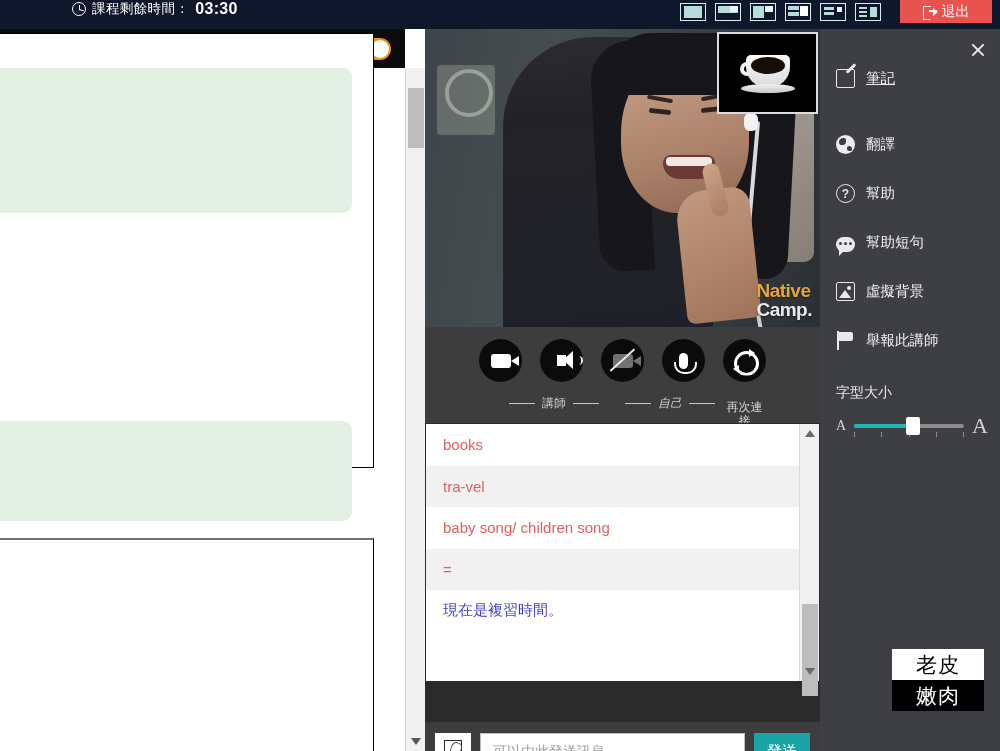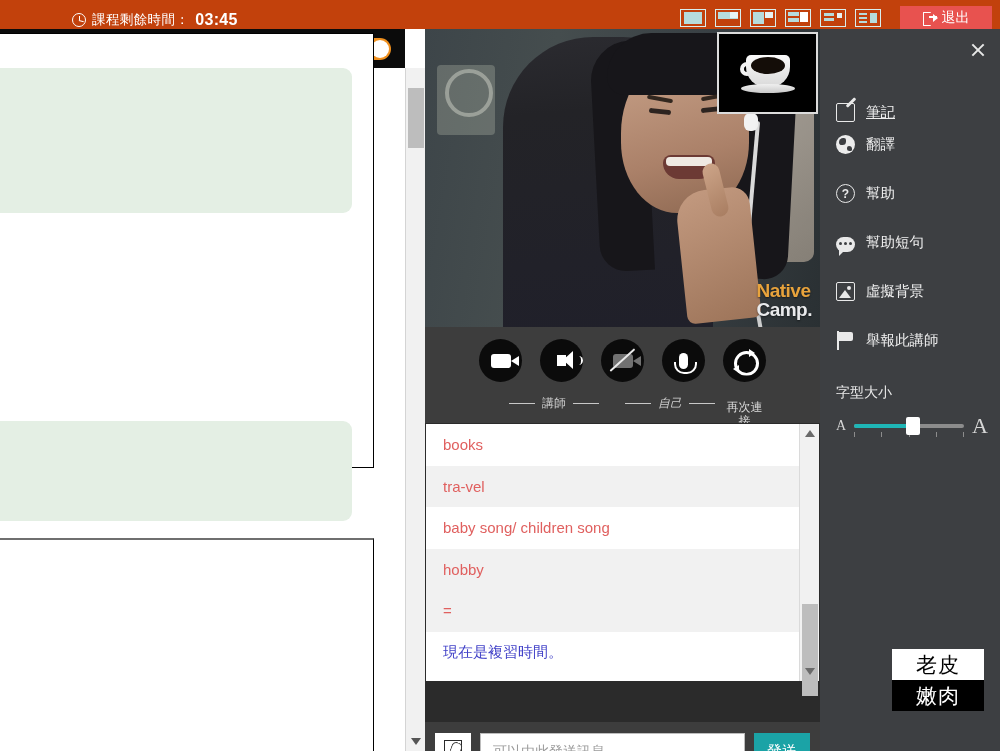--- a/index.html
+++ b/index.html
@@ -6,21 +6,21 @@
   html, body {
     width: 1000px; height: 751px;
     font-family: "Liberation Sans", "DejaVu Sans", sans-serif;
     overflow: hidden; background: #ffffff;
   }
   #app { position: relative; width: 1000px; height: 751px; }
 
   
   .topbar {
     position: absolute; left: 0; top: 0; width: 1000px; height: 29px;
-    background: #c2410c; display: flex; align-items: flex-end;
+    background: #0f172a; display: flex; align-items: flex-start;
   }
   .timer-wrap {
     display: flex; align-items: center; gap: 6px;
     margin-left: 72px; color: #ffffff;
   }
   .clock-ico {
     width: 14px; height: 14px; border: 1.6px solid #ffffff; border-radius: 50%;
     position: relative; flex: 0 0 auto;
   }
   .clock-ico::before, .clock-ico::after {
@@ -503,21 +503,21 @@
 </style>
 </head>
 <body>
 
 <div id="app">
 
   <div class="topbar">
     <div class="timer-wrap">
       <span class="clock-ico"></span>
       <span class="timer-label">課程剩餘時間：</span>
-      <span class="timer-value">03:45</span>
+      <span class="timer-value">03:30</span>
     </div>
 
     <div class="topbar-right">
       <span class="layout-ico">
         <i class="li-1" style="left:3px;top:2px;right:3px;bottom:2px;"></i>
       </span>
       <span class="layout-ico">
         <i style="left:2px;top:2px;right:2px;height:7px;"></i>
         <i style="right:2px;top:2px;width:8px;height:6px;background:#e7f4f4;"></i>
       </span>
@@ -662,21 +662,20 @@
         <span>自己</span>
         <span class="ln"></span>
       </div>
     </div>
 
     <div class="chat">
       <div class="chat-list">
         <div class="chat-row odd en">books</div>
         <div class="chat-row even en">tra-vel</div>
         <div class="chat-row odd en">baby song/ children song</div>
-        <div class="chat-row even en">hobby</div>
         <div class="chat-row even en">=</div>
         <div class="chat-row odd zh">現在是複習時間。</div>
       </div>
       <div class="chat-scroll">
         <span class="cs-up"></span>
         <span class="cs-thumb"></span>
         <span class="cs-dn"></span>
       </div>
     </div>
 
@@ -685,21 +684,21 @@
         <span class="clip-doc"></span>
       </div>
       <input class="msg-input" type="text" placeholder="可以由此發送訊息。" style="">
       <button class="send-btn">發送</button>
     </div>
   </div>
 
   <div class="sidebar">
     <span class="close-x"></span>
 
-    <div class="sb-item" style="top:74px;text-decoration:underline;">
+    <div class="sb-item" style="top:40px;text-decoration:underline;">
       <span class="sb-ico ico-note"></span>
       <span>筆記</span>
     </div>
     <div class="sb-item" style="top:106px;">
       <span class="sb-ico ico-globe"></span>
       <span>翻譯</span>
     </div>
     <div class="sb-item" style="top:155px;">
       <span class="sb-ico ico-help">?</span>
       <span>幫助</span>

